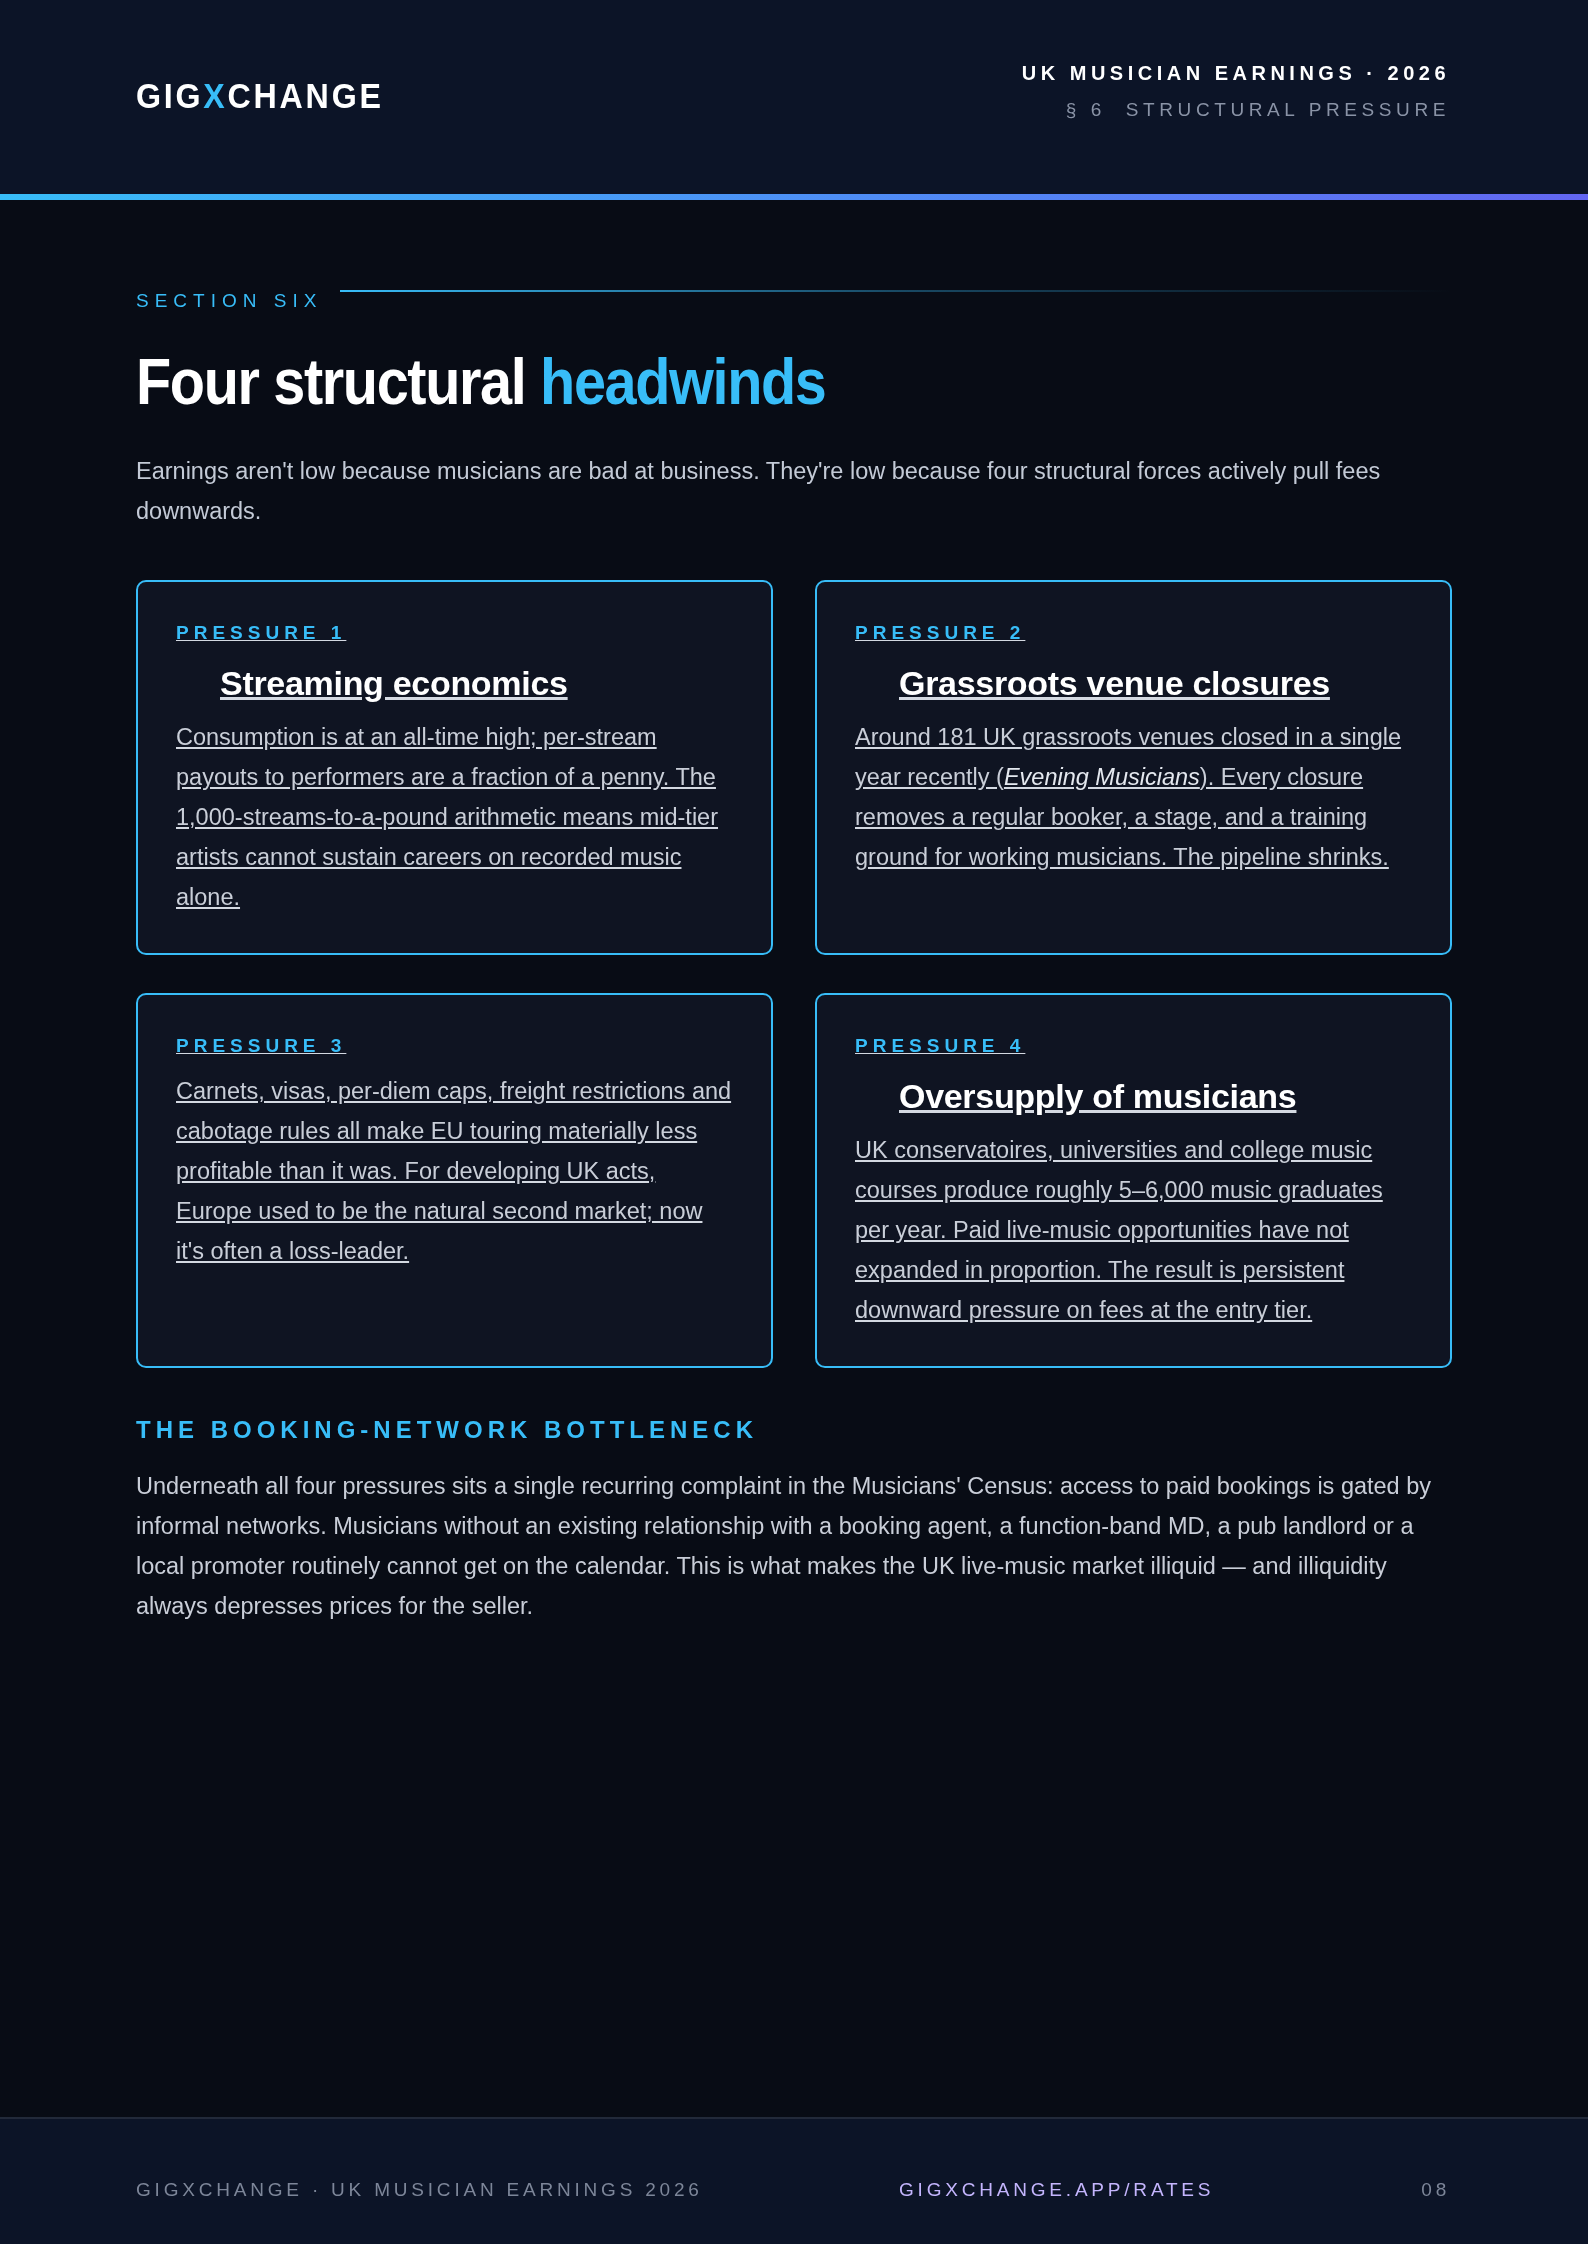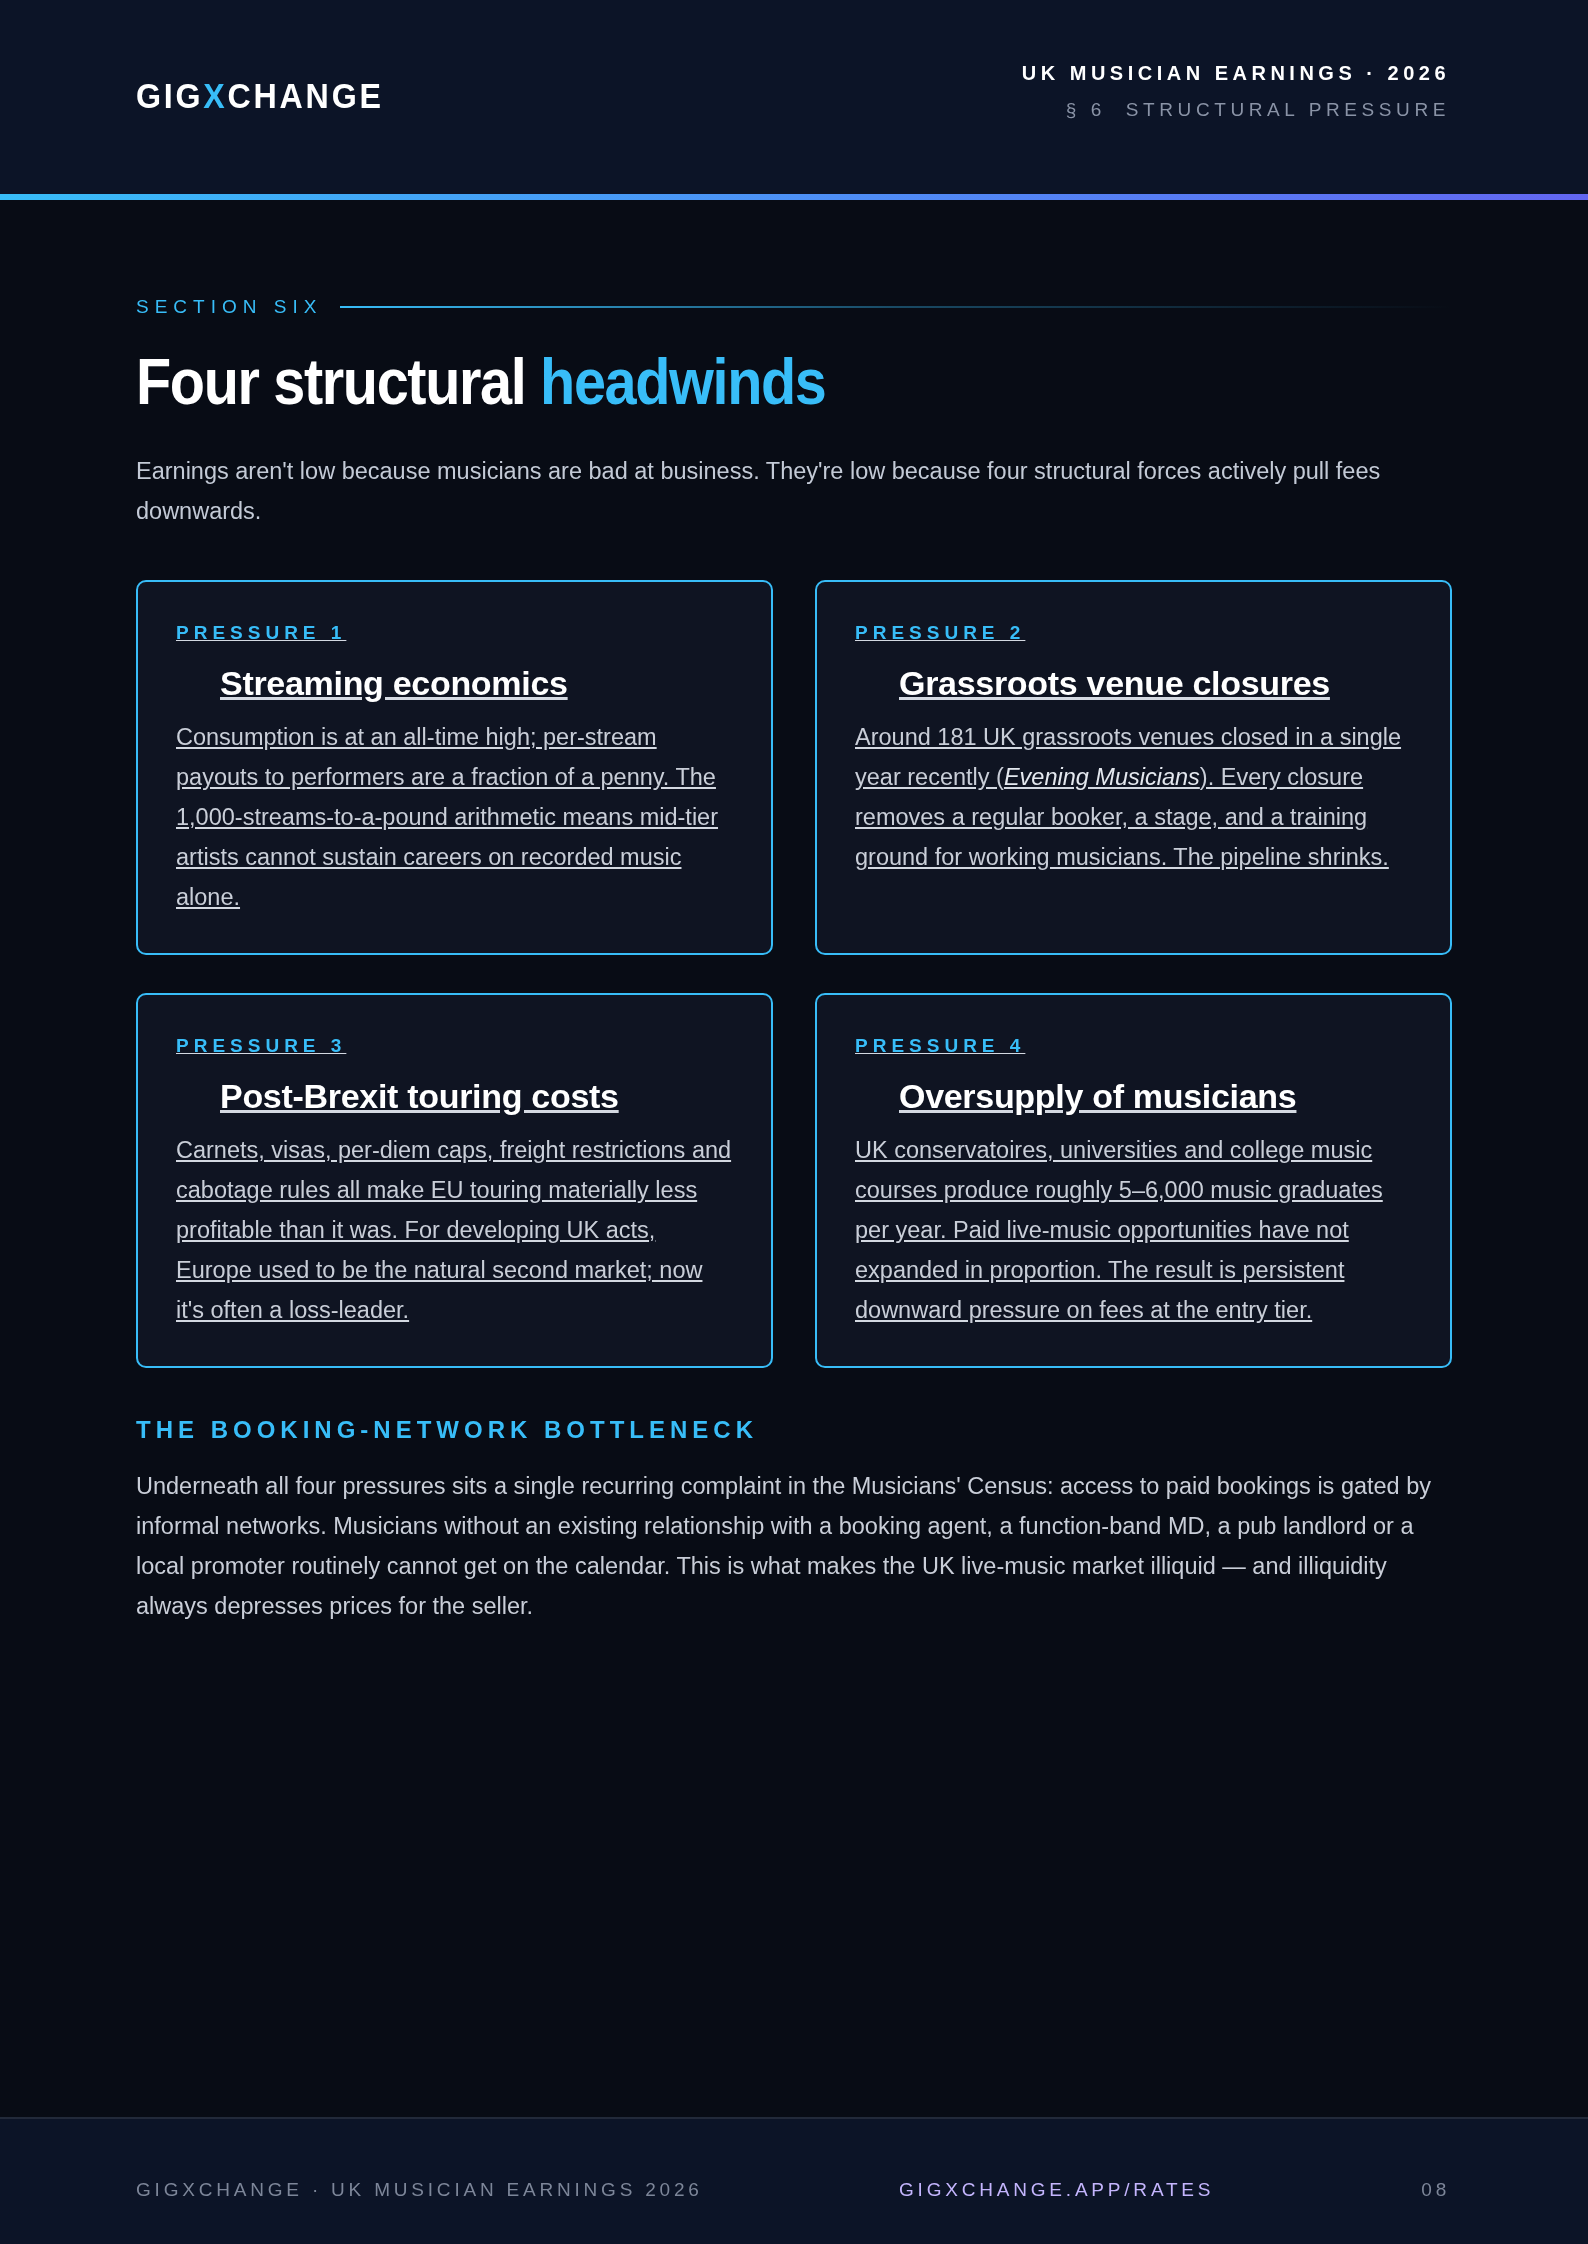--- a/index.html
+++ b/index.html
@@ -22,21 +22,21 @@
   .logo .x { color: #38bdf8; }
   .header-right { position: absolute; right: 138px; top: 62px; text-align: right; }
   .header-title {
     font-size: 20px; font-weight: 700; letter-spacing: 4.5px; color: #ffffff;
   }
   .header-sub {
     margin-top: 14px; font-size: 19px; letter-spacing: 4.6px; color: #8a93a6;
   }
 
   .main { position: absolute; left: 136px; top: 290px; width: 1316px; }
-  .kicker-row { display: flex; align-items: center; height: 34px; }
+  .kicker-row { display: flex; align-items: flex-start; height: 34px; }
   .kicker { font-size: 19px; letter-spacing: 6px; color: #38bdf8; font-weight: 400; }
   .kicker-line {
     flex: 1; height: 2px; margin-left: 18px; margin-right: 0;
     background: linear-gradient(90deg, #38bdf8 0%, rgba(56,189,248,0.35) 50%, rgba(56,189,248,0) 100%);
   }
   .title {
     margin-top: 20px; font-size: 64px; font-weight: 700; color: #ffffff;
     letter-spacing: -1.5px; line-height: 1.2;
     transform: scaleX(0.9); transform-origin: left center; white-space: nowrap;
   }
@@ -113,21 +113,20 @@
     <div class="card-title">Streaming economics</div>
     <p class="card-body">Consumption is at an all-time high; per-stream payouts to performers are a fraction of a penny. The 1,000-streams-to-a-pound arithmetic means mid-tier artists cannot sustain careers on recorded music alone.</p>
   </div>
   <div class="card">
     <div class="card-label">PRESSURE 2</div>
     <div class="card-title">Grassroots venue closures</div>
     <p class="card-body"><span>Around 181 UK grassroots venues closed in a single year recently (</span><em>Evening Musicians</em><span>). Every closure removes a regular booker, a stage, and a training ground for working musicians. The pipeline shrinks.</span></p>
   </div>
   <div class="card">
     <div class="card-label">PRESSURE 3</div>
-    <div class="card-title">Post-Brexit touring costs</div>
     <p class="card-body">Carnets, visas, per-diem caps, freight restrictions and cabotage rules all make EU touring materially less profitable than it was. For developing UK acts, Europe used to be the natural second market; now it's often a loss-leader.</p>
   </div>
   <div class="card">
     <div class="card-label">PRESSURE 4</div>
     <div class="card-title">Oversupply of musicians</div>
     <p class="card-body">UK conservatoires, universities and college music courses produce roughly 5–6,000 music graduates per year. Paid live-music opportunities have not expanded in proportion. The result is persistent downward pressure on fees at the entry tier.</p>
   </div>
 </section>
 
 <section class="bottleneck">

